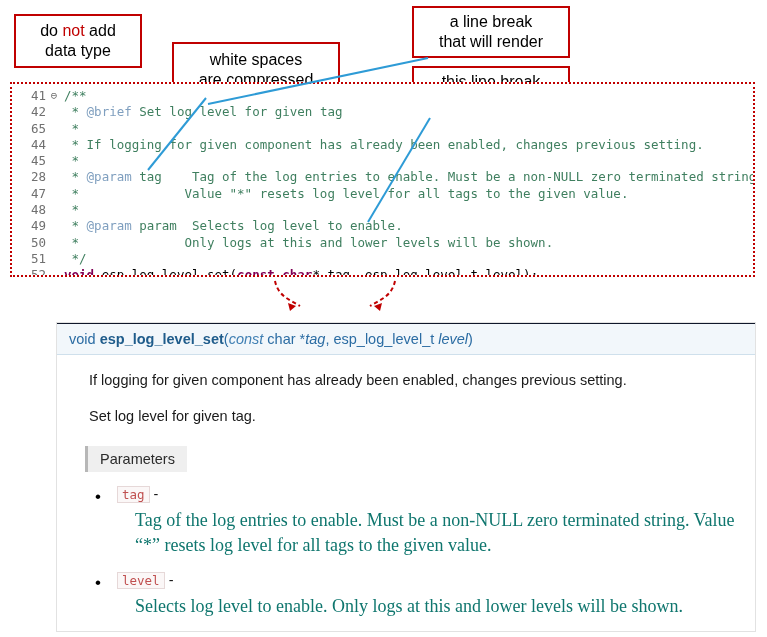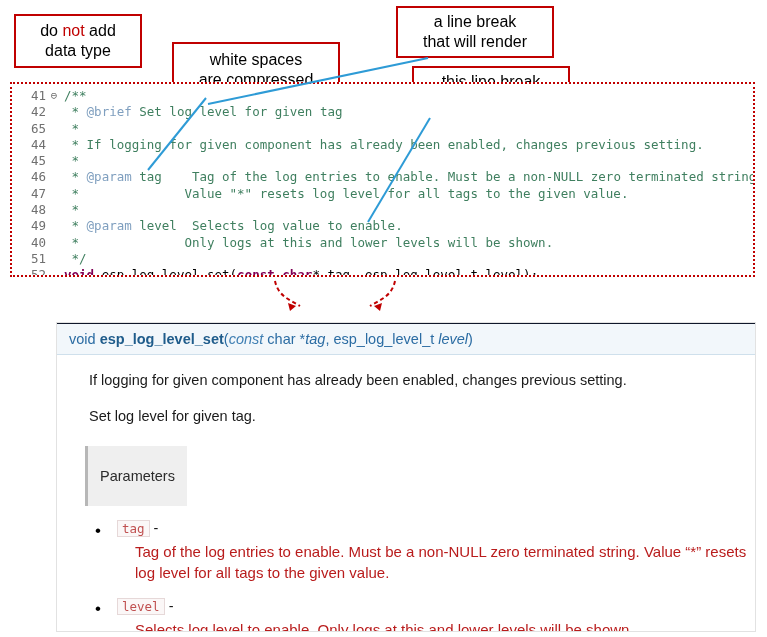--- a/index.html
+++ b/index.html
@@ -27,21 +27,21 @@
     padding: 6px 10px;
     box-sizing: border-box;
     display: flex;
     align-items: center;
     justify-content: center;
   }
   .callout .red { color: #c00000; }
 
   #callout-no-datatype { left: 14px;  top: 14px;  width: 128px; height: 54px; }
   #callout-whitespace  { left: 172px; top: 42px;  width: 168px; height: 56px; }
-  #callout-linebreak-renders { left: 396px; top: 6px; width: 158px; height: 52px; }
+  #callout-linebreak-renders { left: 412px; top: 6px; width: 158px; height: 52px; }
   #callout-linebreak-not     { left: 412px; top: 66px; width: 158px; height: 52px; }
 
   
   #code-panel {
     position: absolute;
     left: 10px;
     top: 82px;
     width: 745px;
     height: 195px;
     border: 2px dotted #c00000;
@@ -117,21 +117,21 @@
     font-size: 14.5px;
     color: #1a1a1a;
     margin: 16px 0 0 32px;
     line-height: 1.35;
   }
   #params-header {
     display: inline-block;
     margin: 20px 0 0 28px;
     background: #efefef;
     border-left: 3px solid #b7b7b7;
-    padding: 22px 12px;
+    padding: 5px 12px;
     font-size: 14.5px;
     color: #2b2b2b;
     font-weight: normal;
   }
   .param-item {
     margin: 14px 0 0 60px;
     position: relative;
     font-size: 14.5px;
     color: #1a1a1a;
   }
@@ -146,23 +146,24 @@
     font-family: "DejaVu Sans Mono", monospace;
     font-size: 12.5px;
     color: #c05050;
     background: #fbf7f7;
     border: 1px solid #e6d8d8;
     padding: 0 4px;
   }
   .param-desc {
     margin: 6px 0 0 18px;
     line-height: 1.38;
-    font-size: 15px;
-    color: #b91c1c;
+    font-size: 18px;
+    color: #0f766e;
     max-width: 620px;
+    font-family: Liberation Serif, serif;
   }
 </style>
 </head>
 <body>
 
 <div class="callout" id="callout-no-datatype">
   <span>
     do <span class="red">not</span> add<br>data type
   </span>
 </div>
@@ -188,25 +189,25 @@
   </span>
 </div>
 
 <div id="code-panel">
   <div id="code-lines">
       <div class="code-line"><span class="gutter">41</span><span class="fold">⊖</span><span class="code-text"><span class="c-comment">/**</span></span></div>
       <div class="code-line"><span class="gutter">42</span><span class="fold"></span><span class="code-text"><span class="c-comment"> * </span><span class="c-tag">@brief</span><span class="c-comment"> Set log level for given tag</span></span></div>
       <div class="code-line"><span class="gutter">65</span><span class="fold"></span><span class="code-text"><span class="c-comment"> *</span></span></div>
       <div class="code-line"><span class="gutter">44</span><span class="fold"></span><span class="code-text"><span class="c-comment"> * If logging for given component has already been enabled, changes previous setting.</span></span></div>
       <div class="code-line"><span class="gutter">45</span><span class="fold"></span><span class="code-text"><span class="c-comment"> *</span></span></div>
-      <div class="code-line"><span class="gutter">46</span><span class="fold"></span><span class="code-text"><span class="c-comment"> * </span><span class="c-tag">@param</span><span class="c-comment"> tag    Tag of the log entries to enable. Must be a non-NULL zero terminated string.</span></span></div>
+      <div class="code-line"><span class="gutter">28</span><span class="fold"></span><span class="code-text"><span class="c-comment"> * </span><span class="c-tag">@param</span><span class="c-comment"> tag    Tag of the log entries to enable. Must be a non-NULL zero terminated string.</span></span></div>
       <div class="code-line"><span class="gutter">47</span><span class="fold"></span><span class="code-text"><span class="c-comment"> *              Value "*" resets log level for all tags to the given value.</span></span></div>
       <div class="code-line"><span class="gutter">48</span><span class="fold"></span><span class="code-text"><span class="c-comment"> *</span></span></div>
-      <div class="code-line"><span class="gutter">49</span><span class="fold"></span><span class="code-text"><span class="c-comment"> * </span><span class="c-tag">@param</span><span class="c-comment"> level  Selects log value to enable.</span></span></div>
-      <div class="code-line"><span class="gutter">40</span><span class="fold"></span><span class="code-text"><span class="c-comment"> *              Only logs at this and lower levels will be shown.</span></span></div>
+      <div class="code-line"><span class="gutter">49</span><span class="fold"></span><span class="code-text"><span class="c-comment"> * </span><span class="c-tag">@param</span><span class="c-comment"> param  Selects log level to enable.</span></span></div>
+      <div class="code-line"><span class="gutter">50</span><span class="fold"></span><span class="code-text"><span class="c-comment"> *              Only logs at this and lower levels will be shown.</span></span></div>
       <div class="code-line"><span class="gutter">51</span><span class="fold"></span><span class="code-text"><span class="c-comment"> */</span></span></div>
       <div class="code-line"><span class="gutter">52</span><span class="fold"></span><span class="code-text"><span class="c-key">void</span><span class="c-plain"> esp_log_level_set(</span><span class="c-key">const</span><span class="c-plain"> </span><span class="c-key">char</span><span class="c-plain">* tag, esp_log_level_t level);</span></span></div>
     </div>
 </div>
 
 <div id="doc-panel">
   <div id="doc-signature">
     <span class="plain">void </span><span class="fn">esp_log_level_set</span><span class="plain">(</span><span class="kw">const</span><span class="plain"> char *</span><span class="param">tag</span><span class="plain">, </span><span class="plain">esp_log_level_t </span><span class="param">level</span><span class="plain">)</span>
   </div>
 

